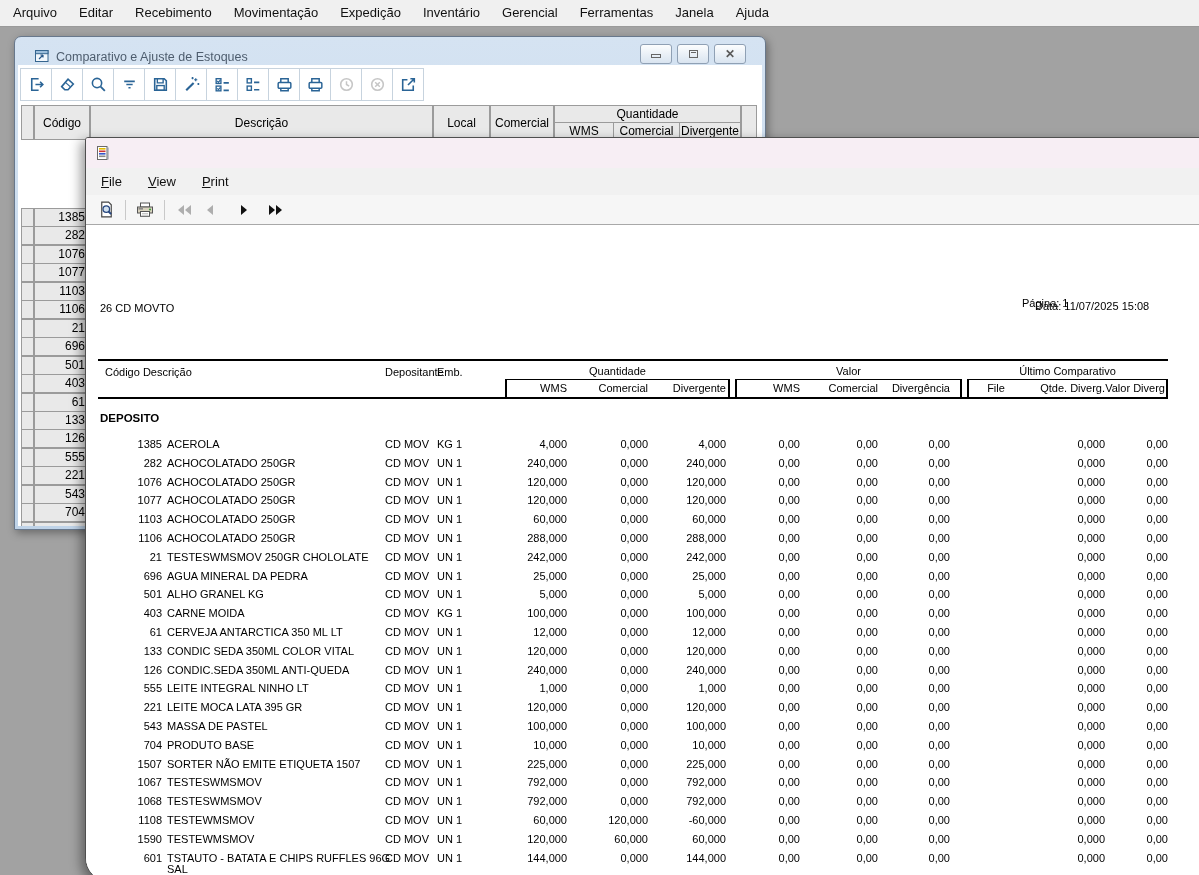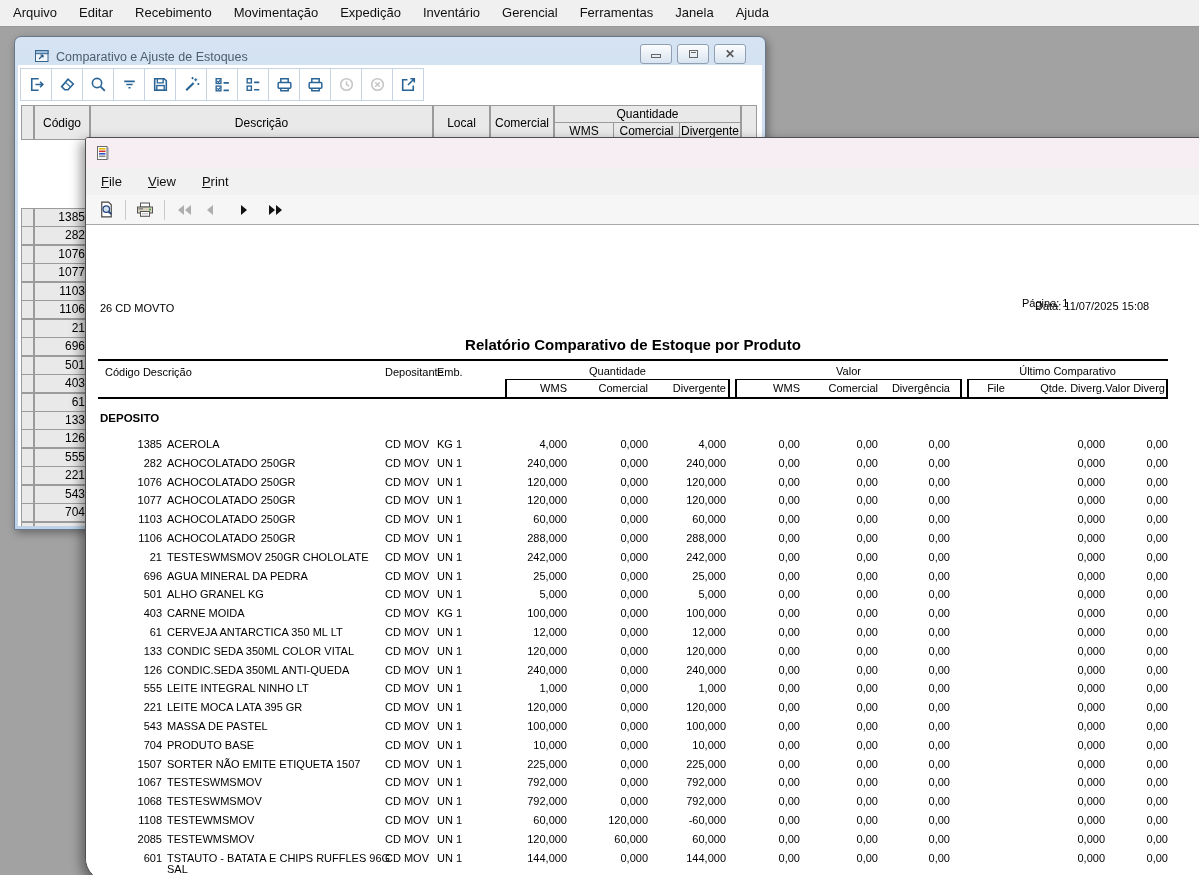--- a/index.html
+++ b/index.html
@@ -347,21 +347,20 @@
           <polygon points="2,2 8,7 2,12" fill="#111"></polygon>
           <polygon points="9,2 15,7 9,12" fill="#111"></polygon>
         </svg>
     </span>
   </div>
 
   <div class="g-report">
     <span class="rpt" style="left:14px;top:76px">26 CD MOVTO</span>
     <span class="rpt" style="left:949px;top:74px">Data: 11/07/2025 15:08</span>
     <span class="rpt" style="left:936px;top:71px">Página: 1</span>
-    <div class="rpt rpt-title" style="left:12px;top:110px;width:1070px">Relatório Comparativo de Estoque por Produto</div>
     <div class="hline" style="left:12px;top:133px;width:1070px;height:2px"></div>
 
     <span class="rpt" style="left:19px;top:140px">Código Descrição</span>
     <span class="rpt" style="left:299px;top:140px">Depositante</span>
     <span class="rpt" style="left:351px;top:140px">Emb.</span>
     <span class="glabel" style="left:419px;width:225px">Quantidade</span>
     <span class="glabel" style="left:649px;width:227px">Valor</span>
     <span class="glabel" style="left:881px;width:201px">Último Comparativo</span>
 
     <div class="gbox" style="left:419px;width:225px"></div>
@@ -691,21 +690,21 @@
           <span class="rcell c-qc">120,000</span>
           <span class="rcell c-qd">-60,000</span>
           <span class="rcell c-vw">0,00</span>
           <span class="rcell c-vc">0,00</span>
           <span class="rcell c-vd">0,00</span>
           <span class="rcell c-dt"></span>
           <span class="rcell c-qtd">0,000</span>
           <span class="rcell c-vdv">0,00</span>
         </div>
         <div class="rrow" style="top: 606.8px;">
-          <span class="rcell c-code">2085</span>
+          <span class="rcell c-code">1590</span>
           <span class="rcell c-desc">TESTEWMSMOV</span>
           <span class="rcell c-dep">CD MOV</span>
           <span class="rcell c-emb">UN 1</span>
           <span class="rcell c-qw">120,000</span>
           <span class="rcell c-qc">60,000</span>
           <span class="rcell c-qd">60,000</span>
           <span class="rcell c-vw">0,00</span>
           <span class="rcell c-vc">0,00</span>
           <span class="rcell c-vd">0,00</span>
           <span class="rcell c-dt"></span>

